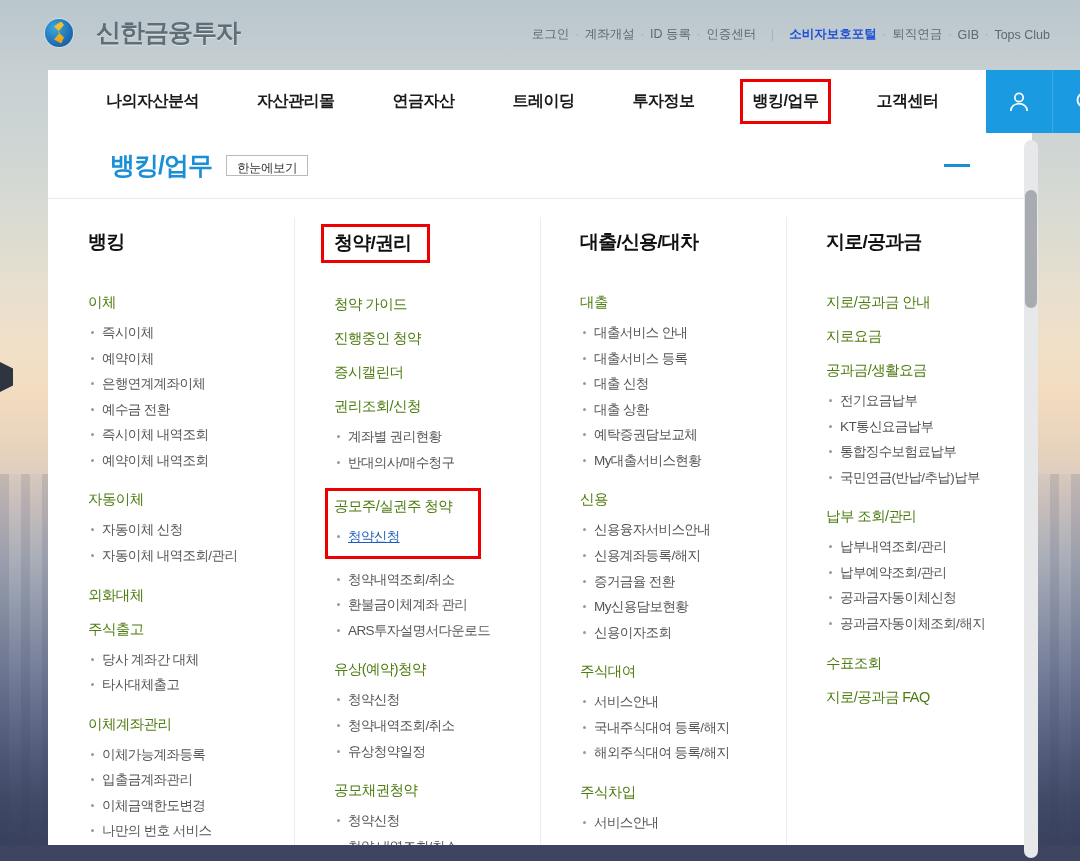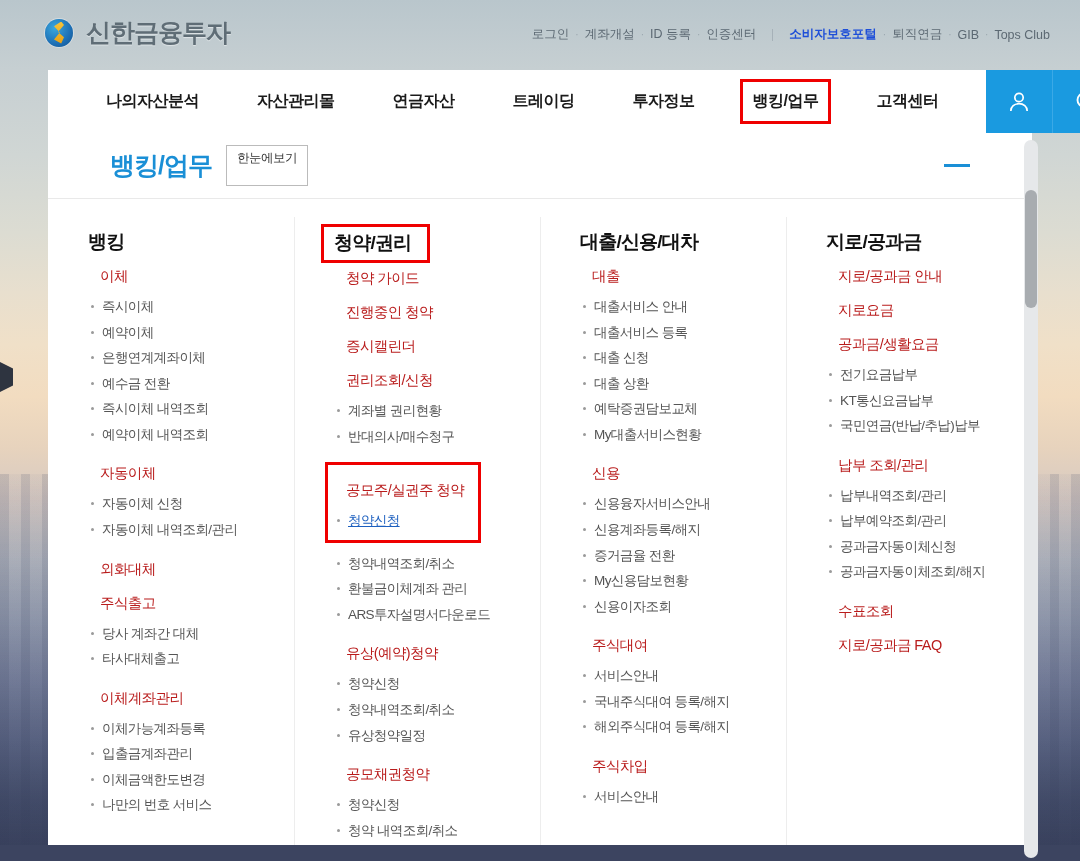--- a/index.html
+++ b/index.html
@@ -51,21 +51,21 @@
     background: #3c4460; z-index: 1;
   }
 
   
   #site-header {
     position: absolute; top: 0; left: 0; width: 1080px; height: 70px;
     z-index: 5;
   }
   #logo-area {
     position: absolute; left: 45px; top: 16px;
-    display: flex; align-items: center; gap: 13px;
+    display: flex; align-items: center; gap: 23px;
   }
   #logo-mark {
     width: 28px; height: 28px; border-radius: 50%;
     background: radial-gradient(circle at 35% 32%, #3ba7dd 0%, #1d6fb5 60%, #14528c 100%);
     position: relative; flex: none;
     box-shadow: 0 0 0 1px rgba(255,255,255,.35);
   }
   #logo-mark::before {
     content: ""; position: absolute; left: 9px; top: 3px;
     width: 10px; height: 22px;
@@ -119,21 +119,21 @@
   }
   #panel-header {
     height: 66px; display: flex; align-items: center;
     padding: 0 30px 0 30px; border-bottom: 1px solid #e9e9e9;
   }
   #panel-title {
     font-size: 25px; font-weight: bold; color: #1a8fd6;
     letter-spacing: -1px; margin-left: 32px;
   }
   #overview-btn {
-    margin-left: 14px; padding: 6px 10px 20px;
+    margin-left: 14px; padding: 6px 10px 0;
     border: 1px solid #bbbbbb; background: #fff;
     font-size: 12.5px; color: #333; cursor: pointer;
     letter-spacing: -0.5px; line-height: 1;
   }
   #collapse-btn {
     margin-left: auto; width: 26px; height: 3px;
     background: #1a8fd6; cursor: pointer; margin-right: 32px;
   }
 
   #panel-body {
@@ -143,32 +143,32 @@
   .menu-col {
     flex: 1; padding: 28px 0 0 0; position: relative;
   }
   .menu-col + .menu-col::before {
     content: ""; position: absolute; left: 0; top: 18px; bottom: 0;
     width: 1px; background: #ededed;
   }
   .col-inner { padding: 0 20px 0 40px; }
   .col-title {
     font-size: 19px; font-weight: bold; color: #111;
-    letter-spacing: -0.8px; margin-bottom: 8px;
+    letter-spacing: -0.8px; margin-bottom: 34px;
     display: inline-block; padding: 2px 6px 3px 0;
   }
   .col-title.highlight { outline: 3px solid #ef0000; padding: 3px 16px 4px 10px; margin-left: -10px; }
   .grp { margin-bottom: 16px; }
   .grp.boxed {
-    outline: 3px solid #ef0000; padding: 15px 10px 6px 6px;
+    outline: 3px solid #ef0000; padding: 5px 10px 6px 6px;
     margin-left: -6px; margin-bottom: 15px; display: inline-block; min-width: 150px;
   }
   .grp-title {
-    font-size: 14.5px; color: #b91c1c; letter-spacing: -0.6px;
-    margin-bottom: 7px; cursor: pointer; line-height: 1.45; margin-left: 12px;
+    font-size: 14.5px; color: #4d7c0f; letter-spacing: -0.6px;
+    margin-bottom: 7px; cursor: pointer; line-height: 1.45;
   }
   .grp.nosub .grp-title { margin-bottom: 0; }
   .grp.nosub { margin-bottom: 13px; }
   ul.sub { list-style: none; }
   ul.sub li {
     font-size: 13.5px; color: #555; letter-spacing: -0.6px;
     padding: 3px 0 3px 14px; position: relative; cursor: pointer;
     line-height: 1.45;
   }
   ul.sub li::before {
@@ -436,20 +436,21 @@
         </div>
         <div class="grp nosub">
           <div class="grp-title">지로요금</div>
         </div>
 
         <div class="grp">
           <div class="grp-title">공과금/생활요금</div>
           <ul class="sub">
             <li>전기요금납부</li>
             <li>KT통신요금납부</li>
+            <li>통합징수보험료납부</li>
             <li>국민연금(반납/추납)납부</li>
           </ul>
         </div>
 
         <div class="grp">
           <div class="grp-title">납부 조회/관리</div>
           <ul class="sub">
             <li>납부내역조회/관리</li>
             <li>납부예약조회/관리</li>
             <li>공과금자동이체신청</li>

